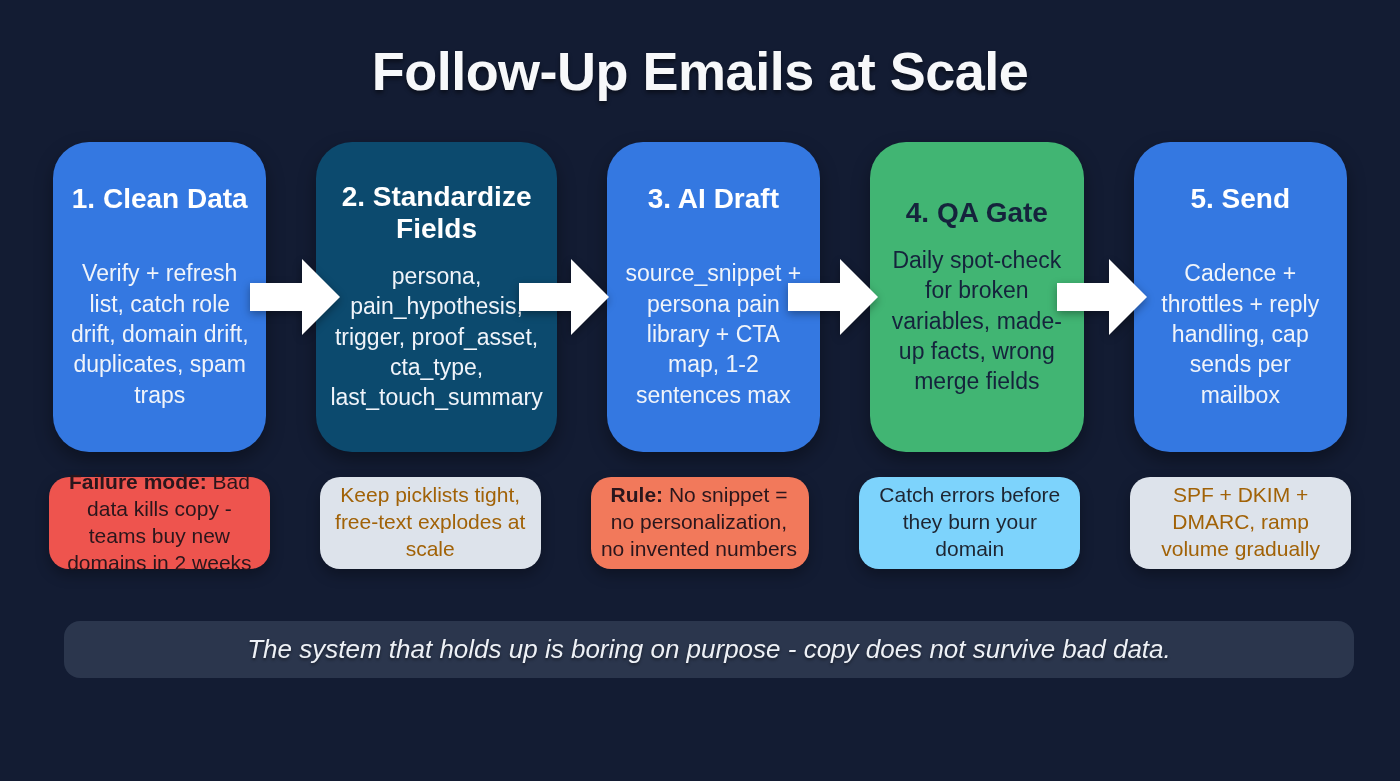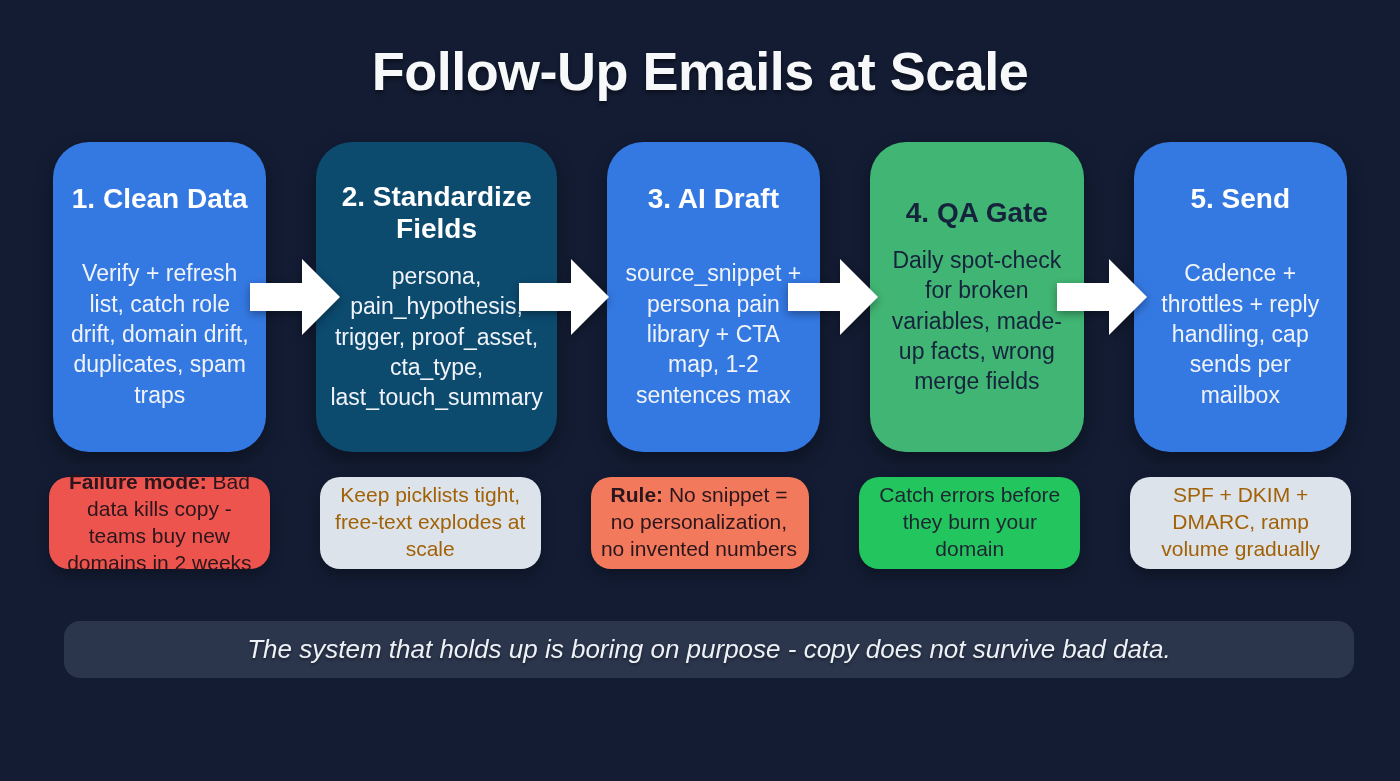--- a/index.html
+++ b/index.html
@@ -74,21 +74,21 @@
     text-align: center;
     padding: 0 10px;
     box-sizing: border-box;
     font-size: 21px;
     line-height: 1.28;
     box-shadow: 0 6px 14px rgba(0,0,0,0.3);
   }
   .note-red    { background: #ee544e; color: #2a161c; }
   .note-gray   { background: #dde3eb; color: #a16207; }
   .note-orange { background: #f2795b; color: #2a161c; padding-left: 8px; }
-  .note-white  { background: #22c55e; color: #1e2531; justify-content: center; }
+  .note-white  { background: #7dd3fc; color: #1e2531; justify-content: center; }
   .note .prefix { font-weight: 700; }
   .footer-banner {
     margin: 52px 46px 0 64px;
     height: 57px;
     background: #2b364d;
     border-radius: 16px;
     display: flex;
     justify-content: center;
     align-items: center;
     color: #eef1f6;

